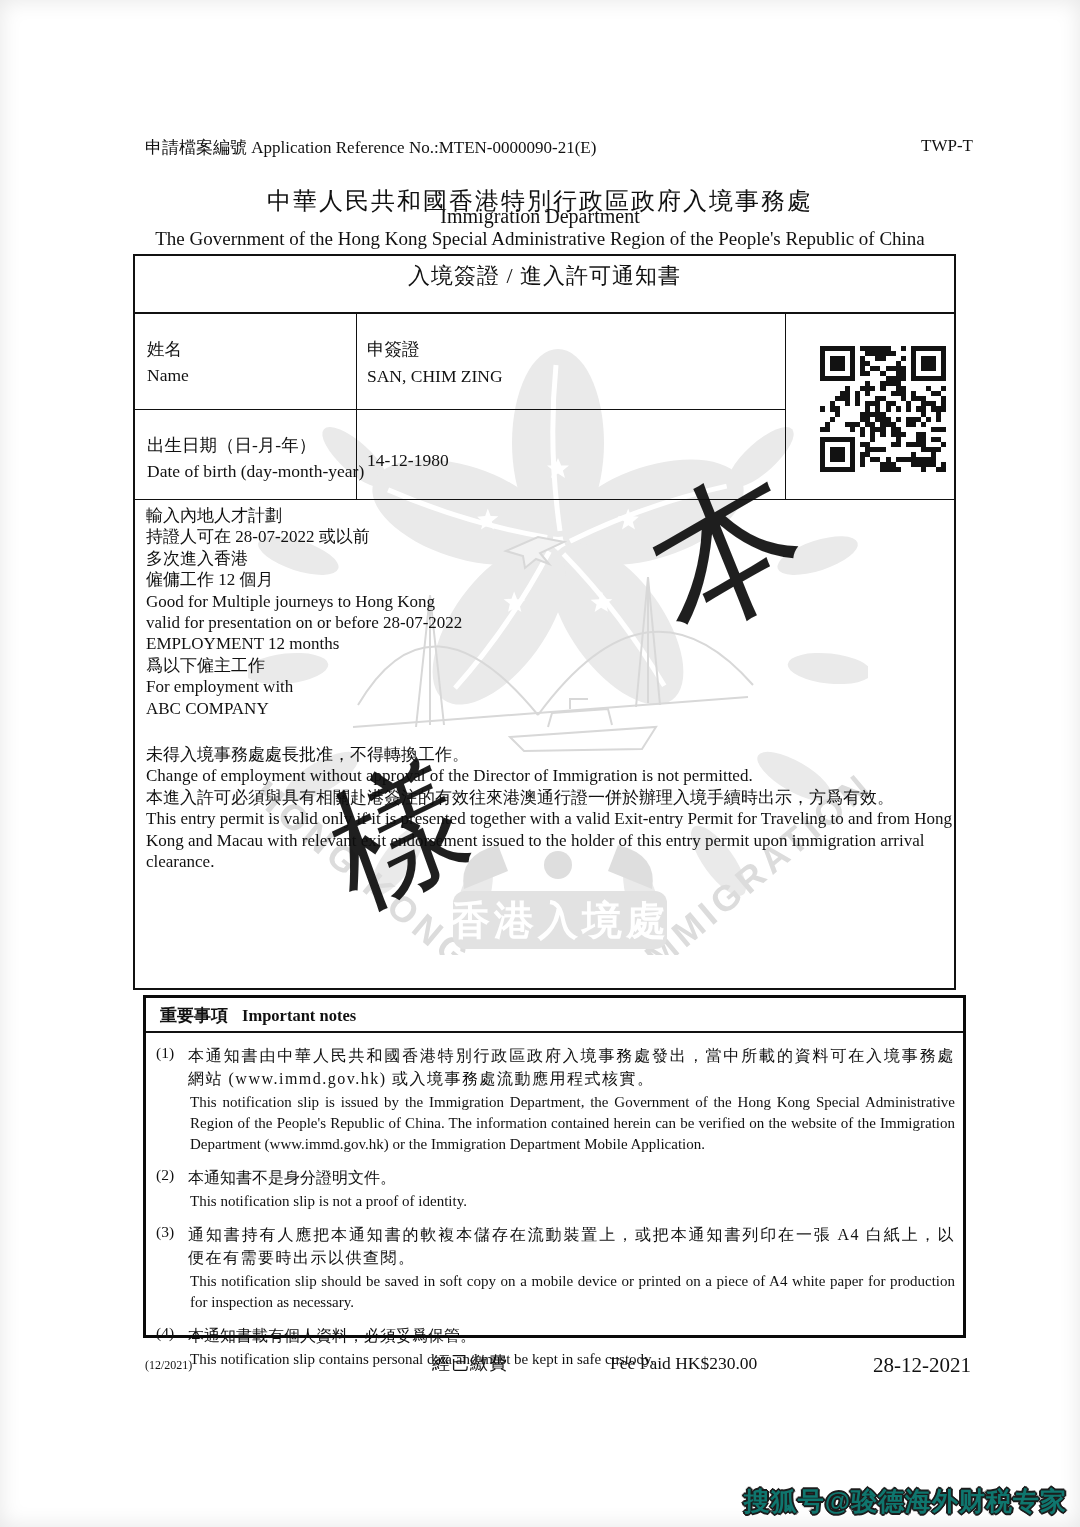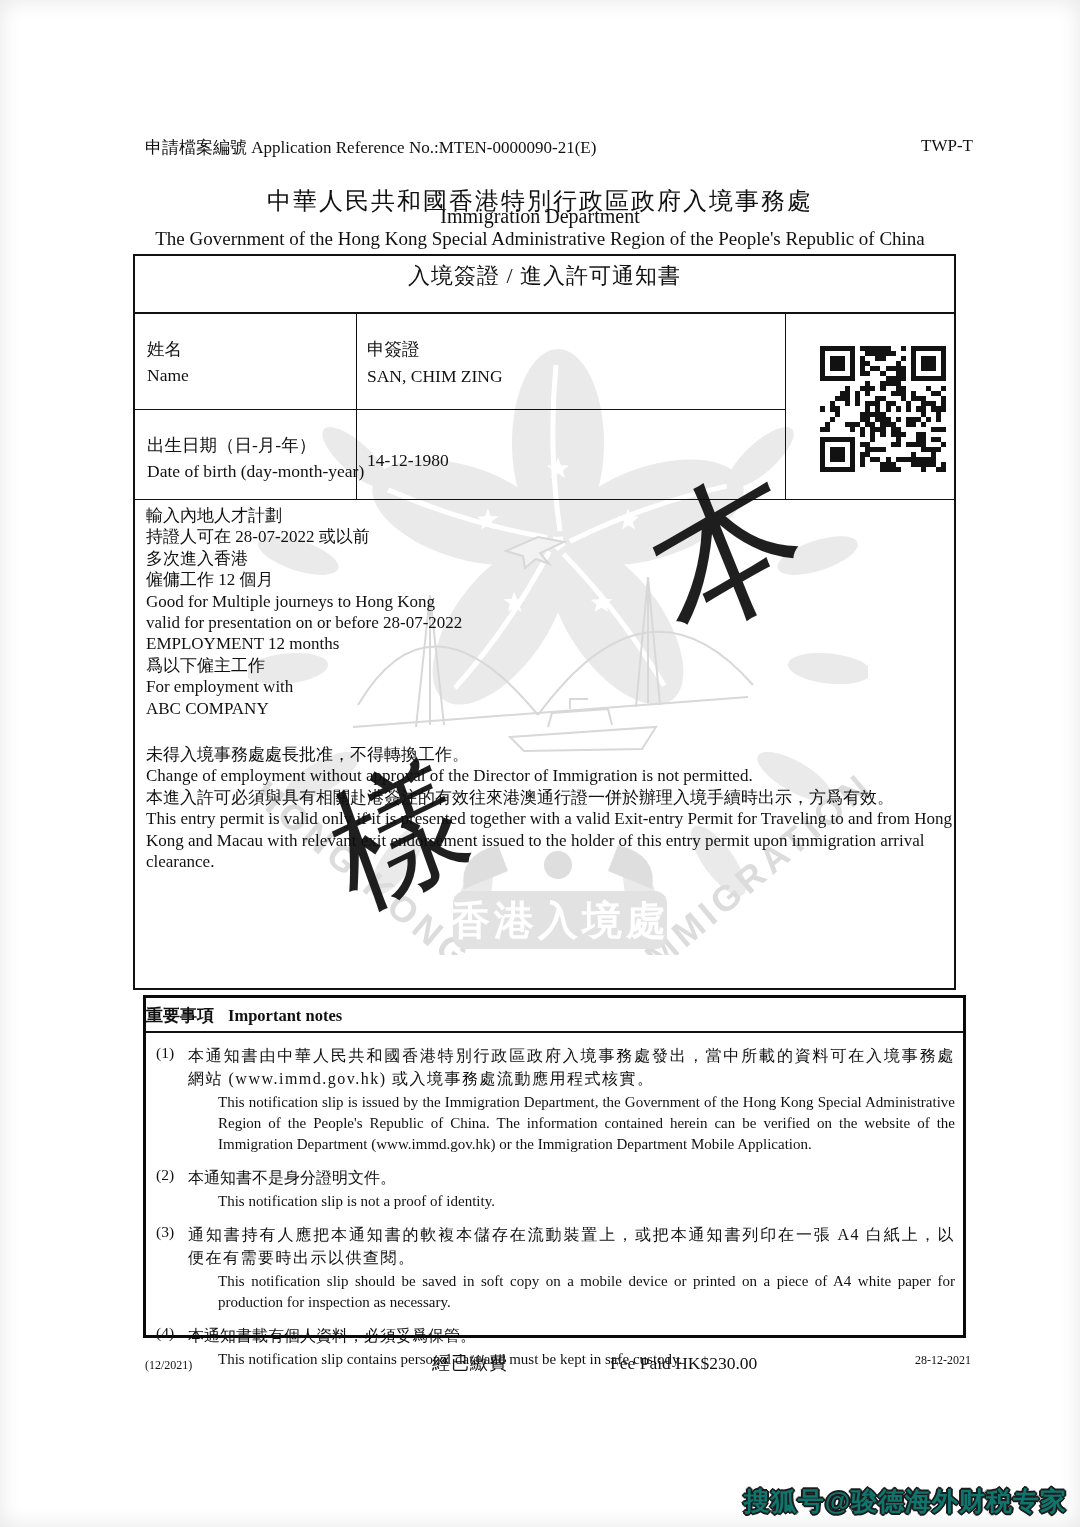--- a/index.html
+++ b/index.html
@@ -33,34 +33,34 @@
   .dob-value{left:232px;top:194px;font-size:17.5px;}
   .qr-wrap{left:685px;top:90px;width:126px;height:126px;}
 
   .body-text{left:11px;top:249px;width:806px;font-size:17px;line-height:21.4px;}
   .body-text div{white-space:nowrap;}
   .restrictions{margin-top:25px;}
   .restrictions div{white-space:normal;}
 
   
   .notes-box{left:143px;top:995px;width:823px;height:343px;border:3px solid #0a0a0a;box-sizing:border-box;z-index:2;}
-  .notes-header{padding:6px 10px 4px 0;border-bottom:2px solid #111;font-weight:bold;}
+  .notes-header{padding:6px 10px 4px 14px;border-bottom:2px solid #111;font-weight:bold;}
   .notes-header .hd-cn{font-size:17px;margin-right:14px;}
   .notes-header .hd-en{font-size:16.5px;}
   .note{display:grid;grid-template-columns:34px 1fr;margin:11px 8px 0 8px;}
   .note-num{font-size:15.5px;padding-left:2px;}
   .note-cn{font-size:16px;line-height:23px;text-align:justify;}
   .note-cn.wide{letter-spacing:1.5px;}
-  .note-en{font-size:15px;line-height:21px;text-align:justify;margin-top:2px;padding-left:2px;margin-left:28px;}
+  .note-en{font-size:15px;line-height:21px;text-align:justify;margin-top:2px;padding-left:2px;}
 
   
   .version{left:145px;top:1358px;font-size:12px;}
   .fee-cn{left:432px;top:1351px;font-size:18px;letter-spacing:1px;}
   .fee-en{left:610px;top:1353px;font-size:17.5px;}
-  .fee-date{top:1353px;right:109px;font-size:12px;}
+  .fee-date{top:1353px;right:109px;font-size:21px;}
 
   
   .emblem{left:248px;top:325px;width:620px;height:630px;z-index:0;}
 
   
   .stamp{z-index:6;color:#0d0d0d;opacity:0.92;font-weight:400;line-height:1;
          font-family:"Liberation Serif","DejaVu Serif",serif;pointer-events:none;}
   .stamp-ben{left:652px;top:478px;font-size:150px;transform:rotate(-30deg) skewX(-8deg);}
   .stamp-yang{left:332px;top:768px;font-size:135px;transform:rotate(-26deg) skewX(-6deg);}
 

